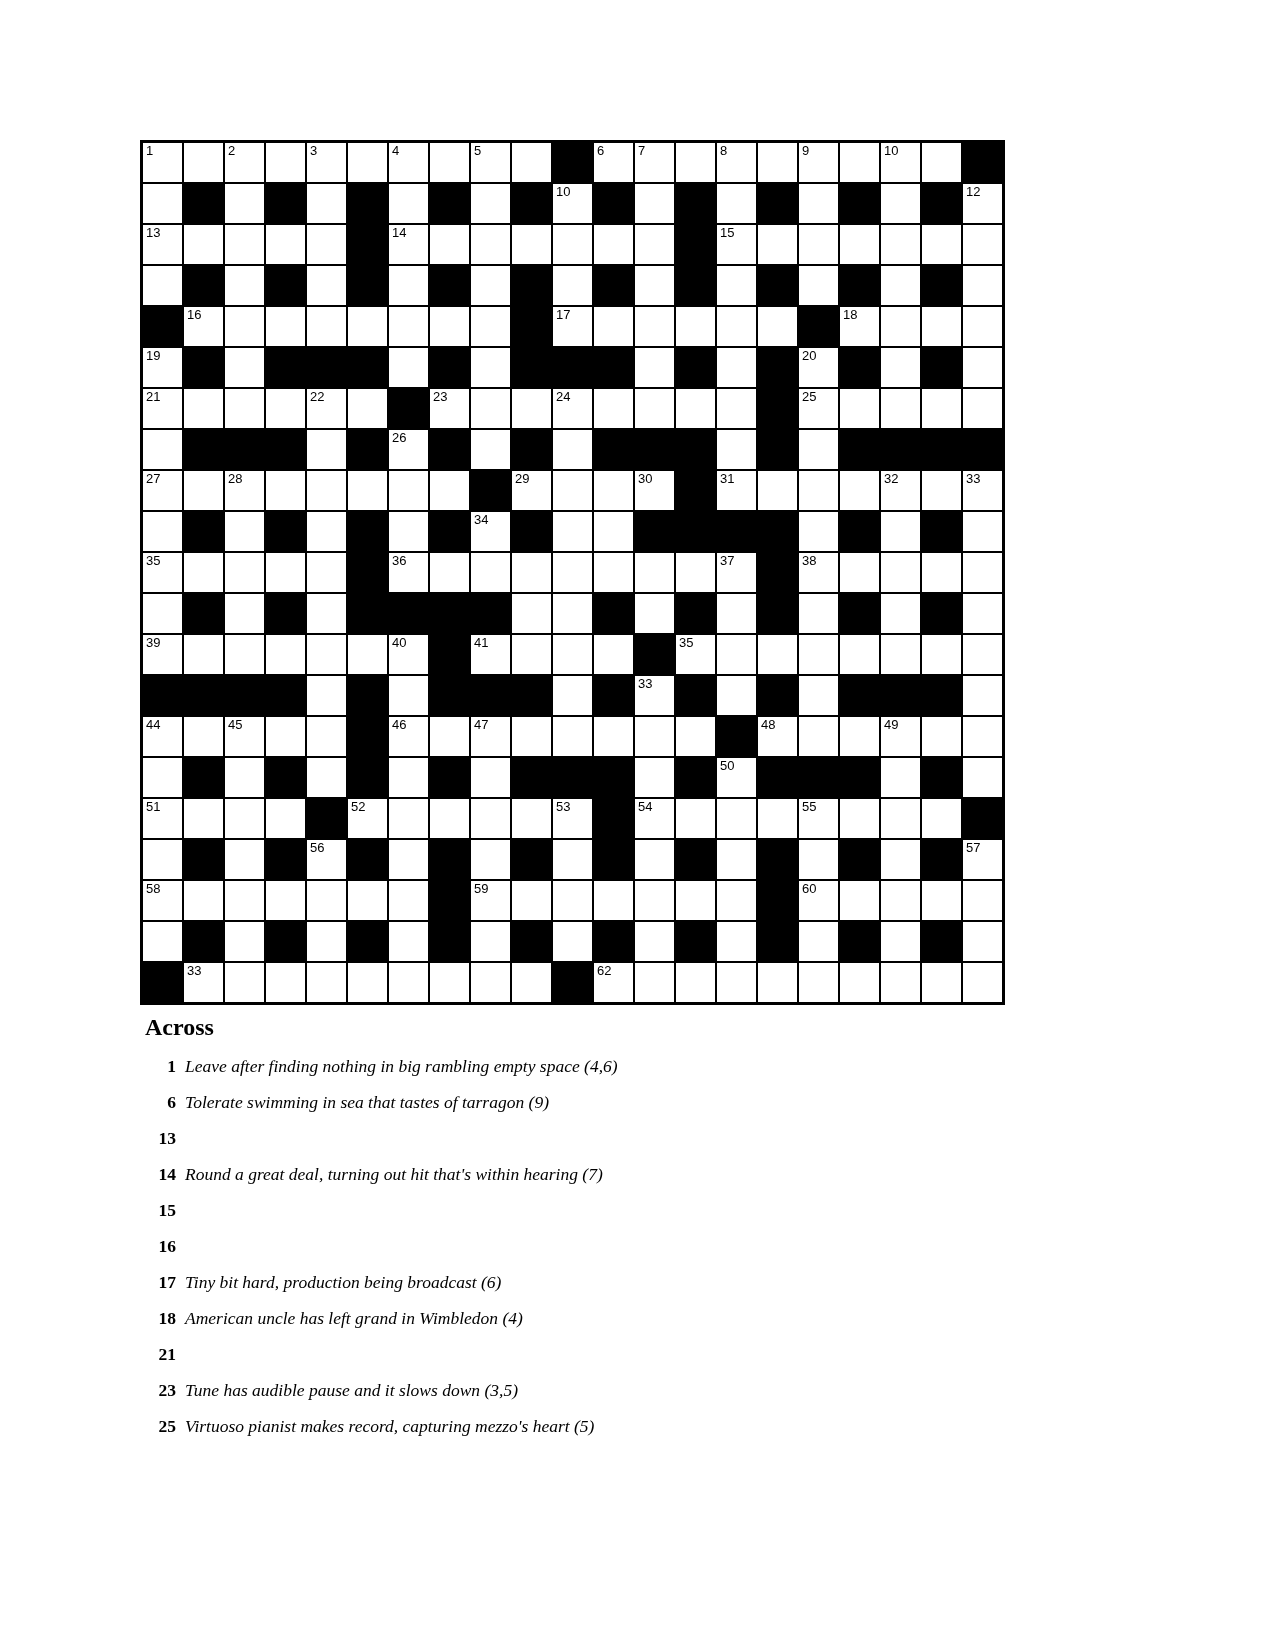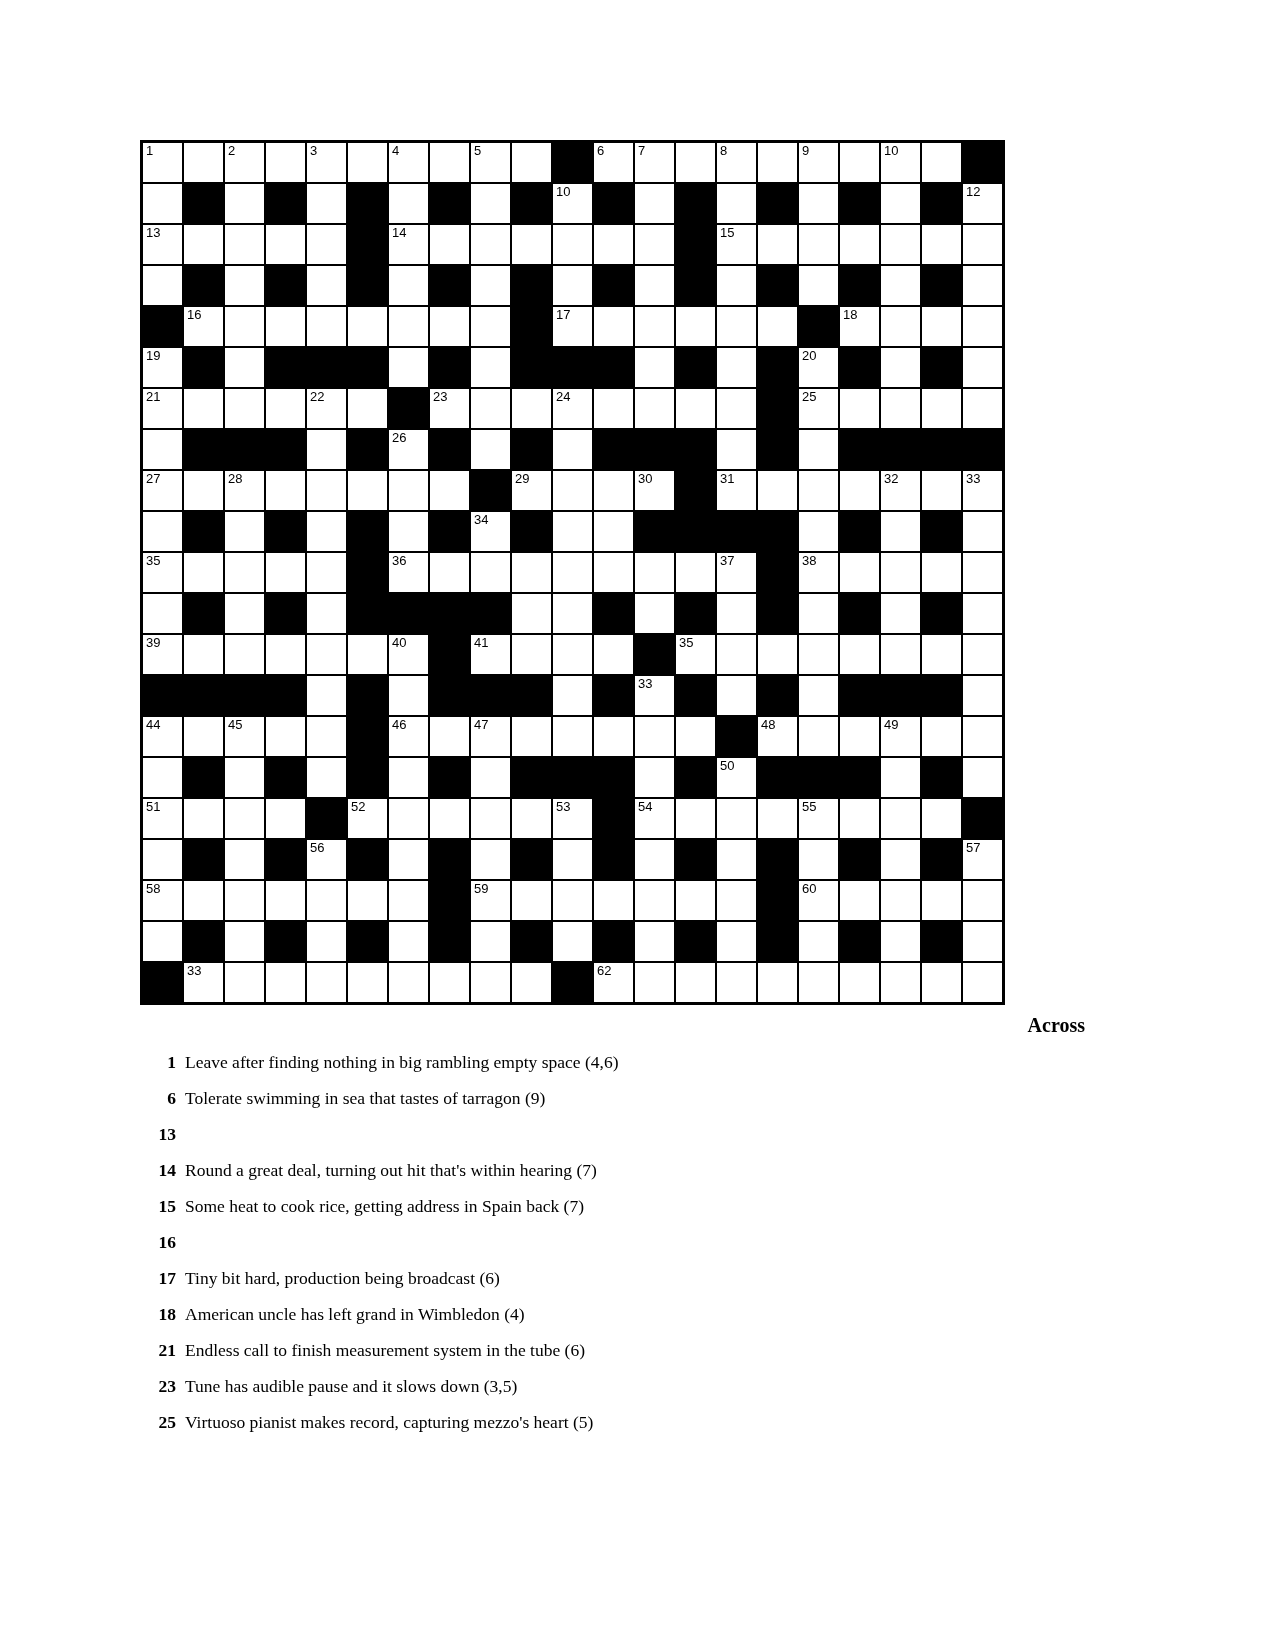--- a/index.html
+++ b/index.html
@@ -11,24 +11,24 @@
     position:absolute; left:140px; top:140px;
     display:grid; gap:2px; background:#000000; border:3px solid #000000;
   }
   .cell { width:39px; height:39px; background:#ffffff; position:relative; box-sizing:border-box; }
   .cell.black { background:#000000; }
   .num {
     position:absolute; top:1px; left:3px;
     font-family:"Liberation Sans", sans-serif; font-size:13px; line-height:14px; color:#000;
   }
   .clues { position:absolute; left:145px; top:1014px; width:940px; }
-  .heading { font-weight:bold; font-size:20px; margin:0 0 14px 0;text-align:right; }
+  .heading { font-weight:bold; font-size:24px; margin:0 0 14px 0; }
   .clue { display:flex; align-items:baseline; margin-bottom:13px; font-size:17.5px; line-height:23px; }
   .cnum { flex:0 0 31px; width:31px; text-align:right; font-weight:bold; }
-  .ctext { margin-left:9px; }
+  .ctext { margin-left:9px;font-style:italic; }
 </style>
 </head>
 <body>
 
 <div class="grid" style="grid-template-columns: repeat(21, 39px); grid-template-rows: repeat(21, 39px);">
     <div class="cell">
       <span class="num">1</span>
     </div>
     <div class="cell"></div>
     <div class="cell">
@@ -607,36 +607,34 @@
       </div>
       <div class="clue">
         <span class="cnum">13</span>
       </div>
       <div class="clue">
         <span class="cnum">14</span>
         <span class="ctext">Round a great deal, turning out hit that's within hearing (7)</span>
       </div>
       <div class="clue">
         <span class="cnum">15</span>
-        <span class="ctext">Some heat to cook rice, getting address in Spain back (7)</span>
       </div>
       <div class="clue">
         <span class="cnum">16</span>
       </div>
       <div class="clue">
         <span class="cnum">17</span>
         <span class="ctext">Tiny bit hard, production being broadcast (6)</span>
       </div>
       <div class="clue">
         <span class="cnum">18</span>
         <span class="ctext">American uncle has left grand in Wimbledon (4)</span>
       </div>
       <div class="clue">
         <span class="cnum">21</span>
-        <span class="ctext">Endless call to finish measurement system in the tube (6)</span>
       </div>
       <div class="clue">
         <span class="cnum">23</span>
         <span class="ctext">Tune has audible pause and it slows down (3,5)</span>
       </div>
       <div class="clue">
         <span class="cnum">25</span>
         <span class="ctext">Virtuoso pianist makes record, capturing mezzo's heart (5)</span>
       </div>
     </div>

